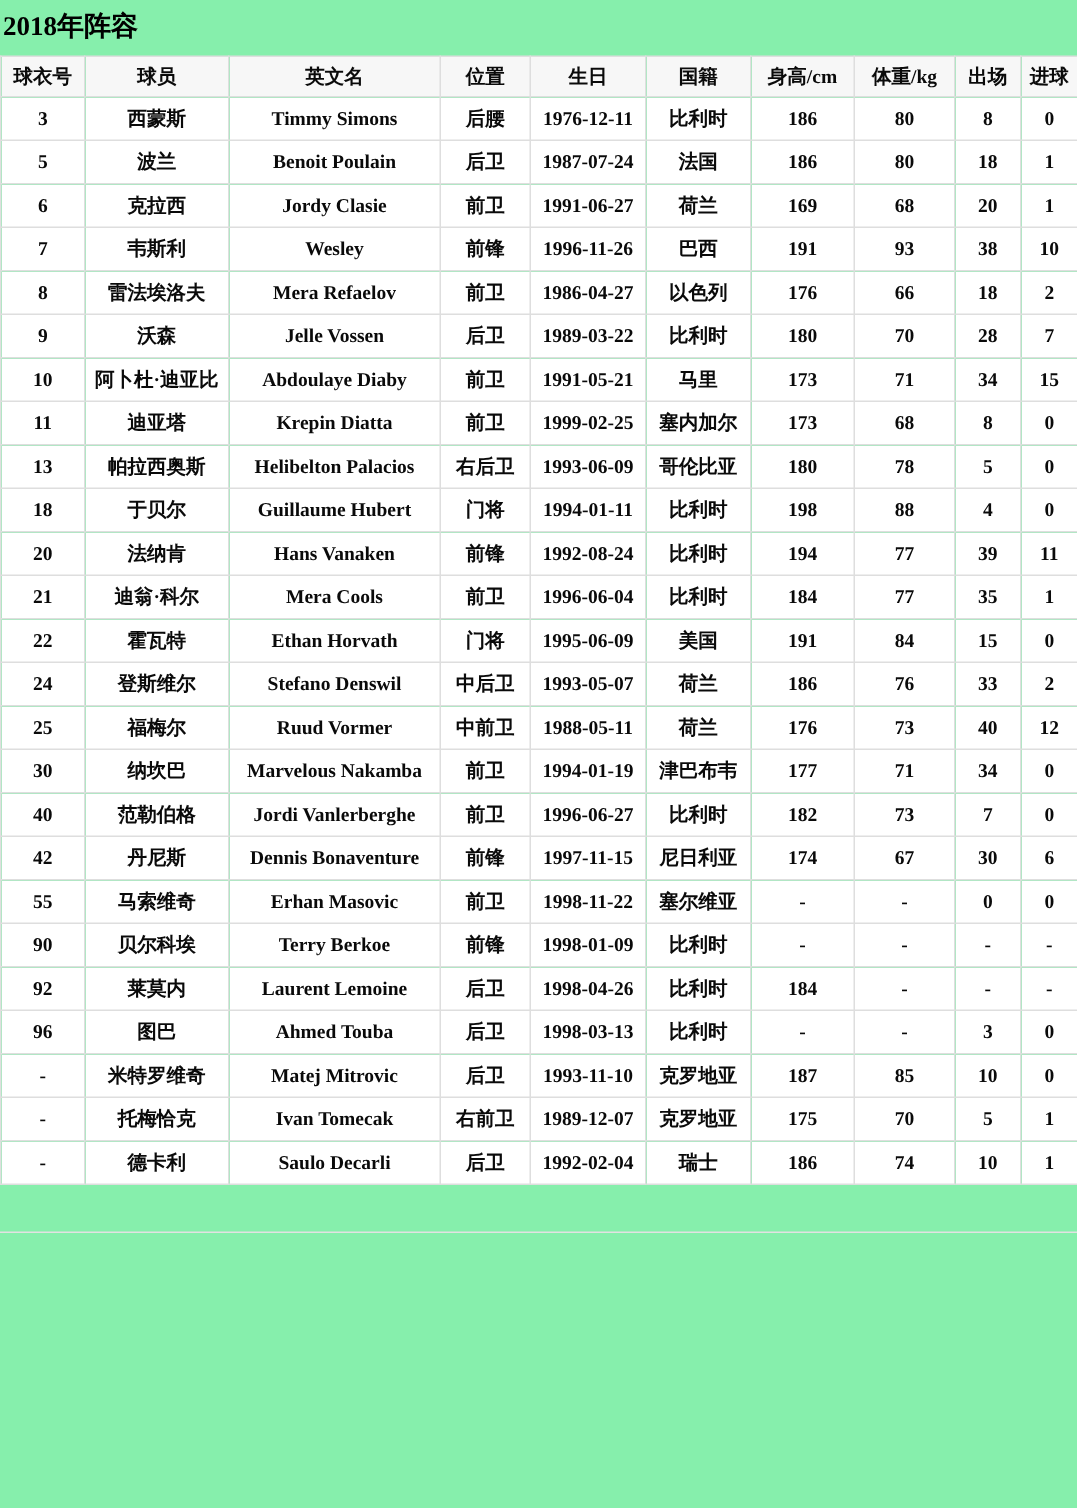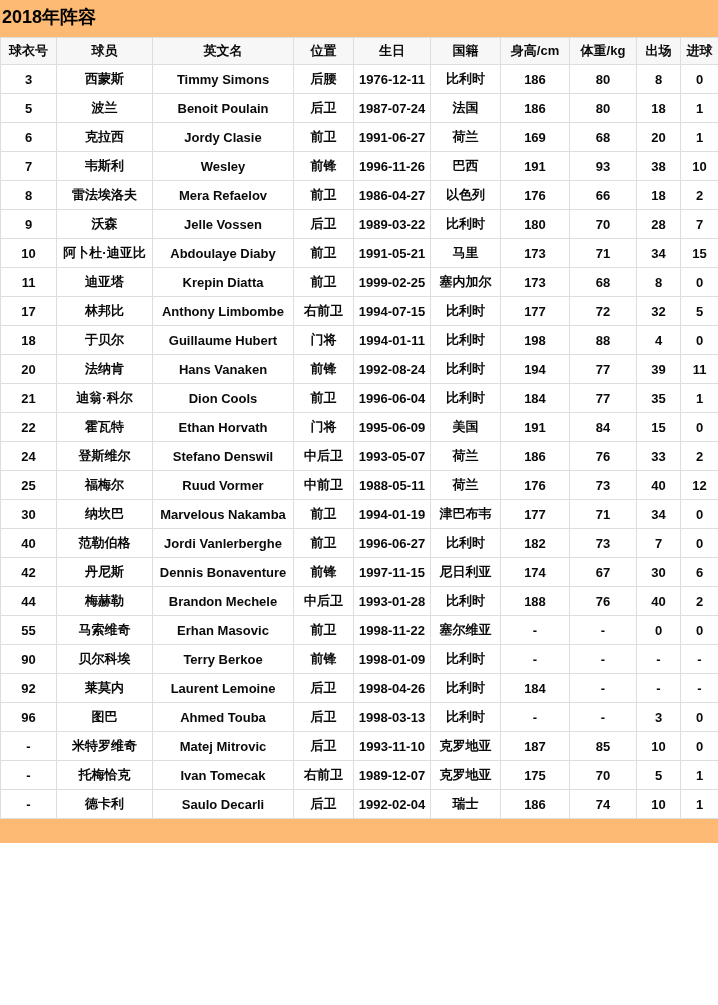--- a/index.html
+++ b/index.html
@@ -3,24 +3,25 @@
 <meta charset="utf-8">
 <style>
   html, body {
     margin: 0;
     padding: 0;
     background: #ffffff;
     font-family: "Liberation Sans", "DejaVu Sans", sans-serif;
   }
   .page {
     width: 718px;
-    height: 843px;
-    background: #fdba74;
+    height: 1005px;
+    background: #86efac;
     box-sizing: border-box;
     overflow: hidden;
+    font-family: Liberation Serif, serif;
   }
   .title {
     margin: 0;
     padding: 7px 0 9px 2px;
     font-size: 18px;
     line-height: 21px;
     font-weight: bold;
     color: #000000;
   }
   table.roster {
@@ -188,30 +189,30 @@
           <td>Krepin Diatta</td>
           <td>前卫</td>
           <td>1999-02-25</td>
           <td>塞内加尔</td>
           <td>173</td>
           <td>68</td>
           <td>8</td>
           <td>0</td>
         </tr>
         <tr>
-          <td>17</td>
-          <td>林邦比</td>
-          <td>Anthony Limbombe</td>
-          <td>右前卫</td>
-          <td>1994-07-15</td>
-          <td>比利时</td>
-          <td>177</td>
-          <td>72</td>
-          <td>32</td>
+          <td>13</td>
+          <td>帕拉西奥斯</td>
+          <td>Helibelton Palacios</td>
+          <td>右后卫</td>
+          <td>1993-06-09</td>
+          <td>哥伦比亚</td>
+          <td>180</td>
+          <td>78</td>
           <td>5</td>
+          <td>0</td>
         </tr>
         <tr>
           <td>18</td>
           <td>于贝尔</td>
           <td>Guillaume Hubert</td>
           <td>门将</td>
           <td>1994-01-11</td>
           <td>比利时</td>
           <td>198</td>
           <td>88</td>
@@ -226,21 +227,21 @@
           <td>1992-08-24</td>
           <td>比利时</td>
           <td>194</td>
           <td>77</td>
           <td>39</td>
           <td>11</td>
         </tr>
         <tr>
           <td>21</td>
           <td>迪翁·科尔</td>
-          <td>Dion Cools</td>
+          <td>Mera Cools</td>
           <td>前卫</td>
           <td>1996-06-04</td>
           <td>比利时</td>
           <td>184</td>
           <td>77</td>
           <td>35</td>
           <td>1</td>
         </tr>
         <tr>
           <td>22</td>
@@ -308,32 +309,20 @@
           <td>Dennis Bonaventure</td>
           <td>前锋</td>
           <td>1997-11-15</td>
           <td>尼日利亚</td>
           <td>174</td>
           <td>67</td>
           <td>30</td>
           <td>6</td>
         </tr>
         <tr>
-          <td>44</td>
-          <td>梅赫勒</td>
-          <td>Brandon Mechele</td>
-          <td>中后卫</td>
-          <td>1993-01-28</td>
-          <td>比利时</td>
-          <td>188</td>
-          <td>76</td>
-          <td>40</td>
-          <td>2</td>
-        </tr>
-        <tr>
           <td>55</td>
           <td>马索维奇</td>
           <td>Erhan Masovic</td>
           <td>前卫</td>
           <td>1998-11-22</td>
           <td>塞尔维亚</td>
           <td>-</td>
           <td>-</td>
           <td>0</td>
           <td>0</td>

